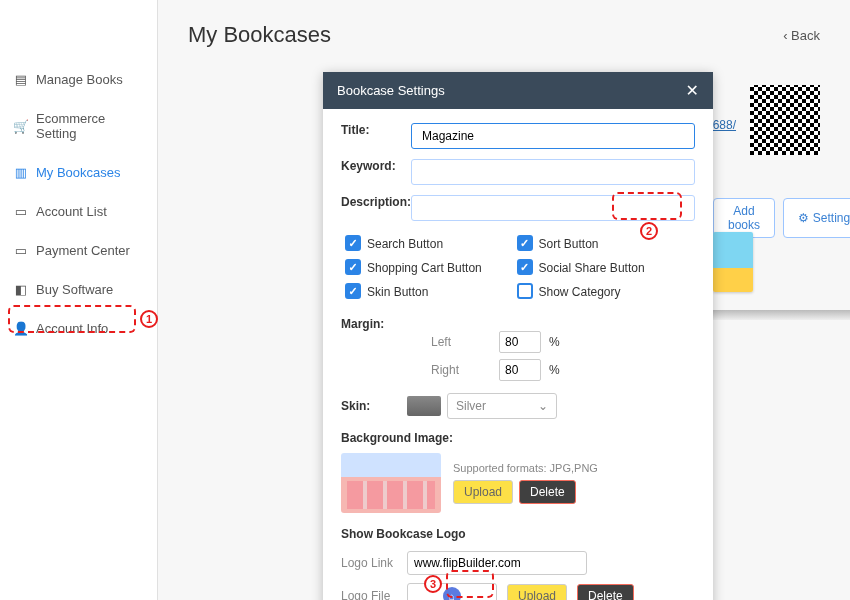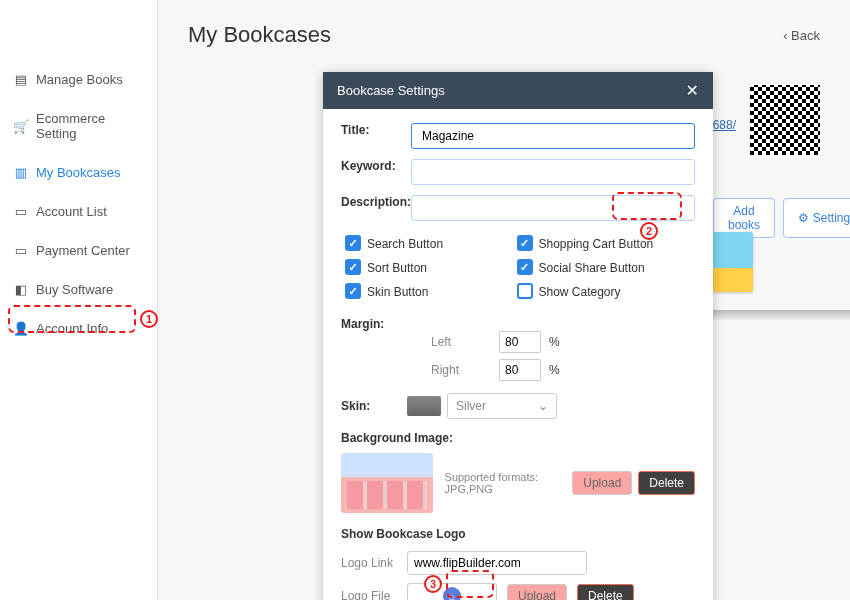--- a/index.html
+++ b/index.html
@@ -67,24 +67,24 @@
   
   .skin-row { display:flex; align-items:center; gap:6px; margin:12px 0; }
   .skin-row .label { font-weight:bold; font-size:12px; width:60px; }
   .skin-swatch { width:34px; height:20px; background: linear-gradient(#888,#666); border-radius:2px; }
   .skin-select { width:110px; height:26px; border:1px solid #ccc; border-radius:3px; display:flex; align-items:center; justify-content:space-between; padding:12px 8px; font-size:12px; color:#888; }
   
   .bg-label { font-weight:bold; font-size:12px; margin: 8px 0; }
   .bg-row { display:flex; gap:12px; align-items:center; }
   .bg-preview { width:100px; height:60px; background: linear-gradient(#cfe2ff 0 40%, #f6b7b2 40%); border-radius:3px; position:relative; }
   .bg-preview::after { content:''; position:absolute; bottom:4px; left:6px; right:6px; height:28px; background: repeating-linear-gradient(90deg,#f59aa0 0 16px,#ecc 16px 20px); }
-  .bg-actions { display:flex; gap:6px; font-size:11px; }
+  .bg-actions { display:flex; flex-direction:column; gap:6px; font-size:11px; }
   .bg-hint { color:#888; }
   .btn-row { display:flex; gap:6px; }
-  .btn-sm { border:1px solid #ccc; background:#fca5a5; padding:4px 10px; border-radius:3px; font-size:12px; cursor:pointer; color:#666; }
+  .btn-sm { border:1px solid #ccc; background:#fde047; padding:4px 10px; border-radius:3px; font-size:12px; cursor:pointer; color:#666; }
   .btn-sm.danger { background:#404040; color:#fff; border-color:#f46a5a; }
   
   .logo-section { margin-top:14px; }
   .logo-title { font-weight:bold; font-size:12px; margin-bottom:10px; }
   .logo-row { display:flex; align-items:center; gap:10px; margin-bottom:8px; font-size:12px; }
   .logo-row .ll { width:56px; color:#888; }
   .logo-row input { flex:0 0 180px; border:1px solid #ccc; border-radius:3px; padding:4px 6px; font-size:12px; }
   .logo-file-box { width:90px; height:26px; border:1px solid #ccc; border-radius:3px; display:flex; align-items:center; justify-content:center; }
   .logo-file-box .round-logo { width:18px; height:18px; border-radius:50%; background:#5b7be0; display:flex; align-items:center; justify-content:center; color:#fff; font-size:10px; }
   
@@ -165,25 +165,25 @@
         <input type="text" value="" style="">
       </div>
 
       <div class="checks">
         <div class="check-item">
             <span class="chk checked"></span>
             <span>Search Button</span>
           </div>
         <div class="check-item">
             <span class="chk checked"></span>
+            <span>Sort Button</span>
+          </div>
+        <div class="check-item">
+            <span class="chk checked"></span>
             <span>Shopping Cart Button</span>
-          </div>
-        <div class="check-item">
-            <span class="chk checked"></span>
-            <span>Sort Button</span>
           </div>
         <div class="check-item">
             <span class="chk checked"></span>
             <span>Social Share Button</span>
           </div>
         <div class="check-item">
             <span class="chk checked"></span>
             <span>Skin Button</span>
           </div>
         <div class="check-item">

